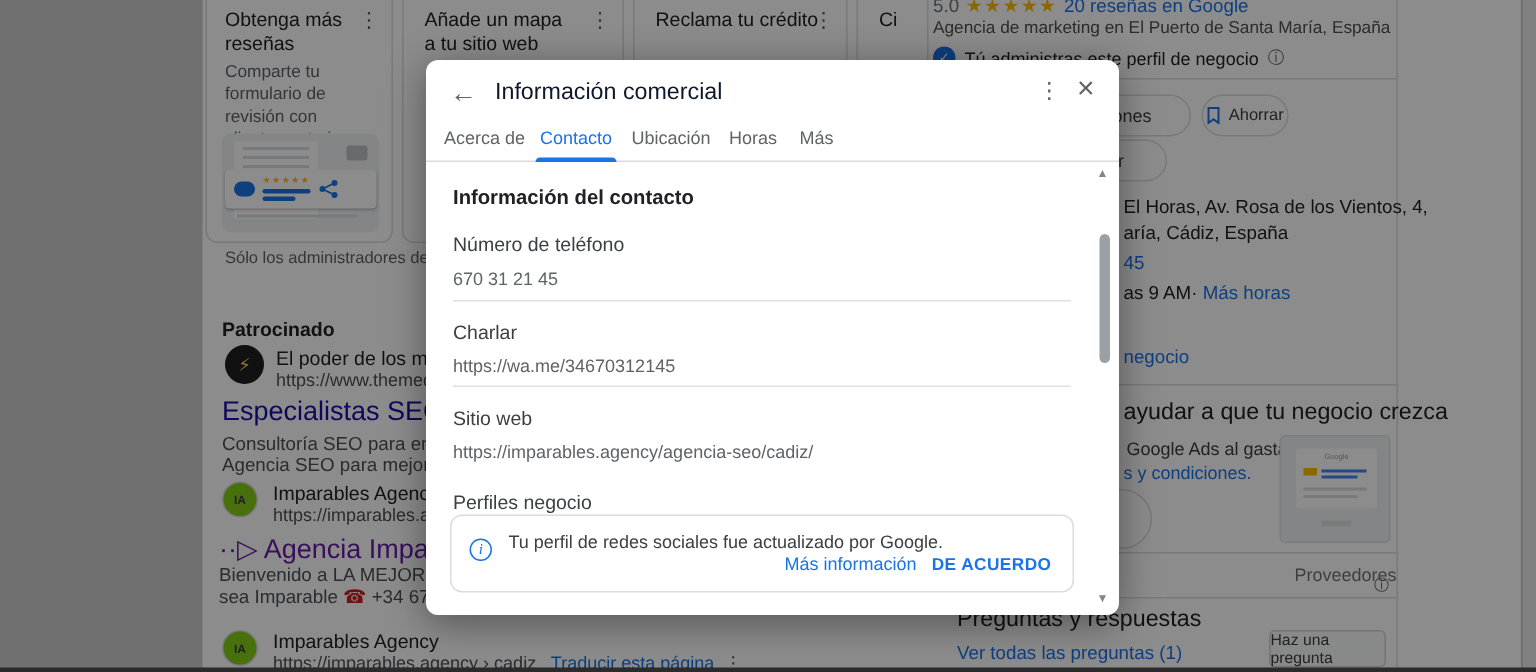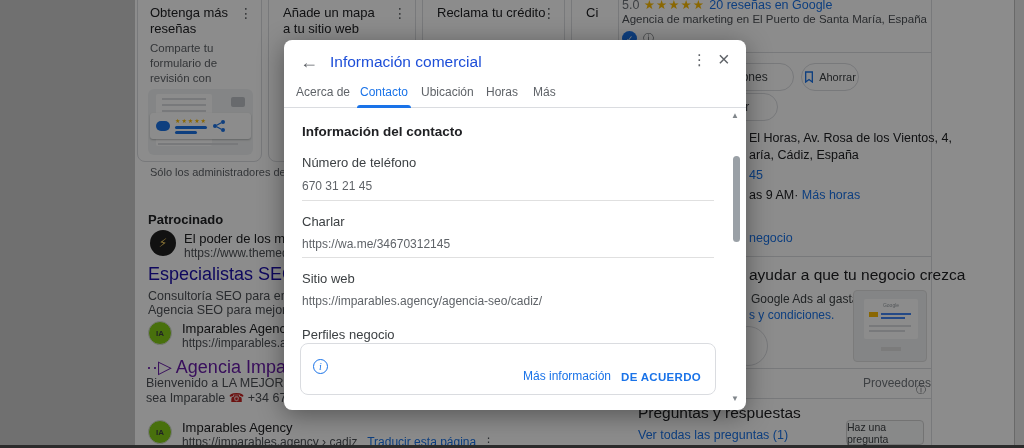--- a/index.html
+++ b/index.html
@@ -71,21 +71,21 @@
   .qa-btn { border:1px solid #d2d2d2; border-radius:4px; background:#f8f9fa; font-size:10.5px;
     color:#3c4043; display:flex; align-items:center; justify-content:center; }
 
   
   #scrim { position:absolute; inset:0; background:rgba(0,0,0,0.45); }
 
   
   #modal { position:absolute; left:284px; top:40px; width:462px; height:370px; background:#fff;
     border-radius:8px; box-shadow:0 5px 26px rgba(0,0,0,.4); overflow:hidden; }
   .m-back { left:16px; top:12px; font-size:18px; color:#5f6368; cursor:pointer; }
-  .m-title { left:46px; top:13px; font-size:15.5px; color:#1d4ed8; }
+  .m-title { left:46px; top:13px; font-size:15.5px; color:#0f172a; }
   .m-kebab { left:408px; top:11px; font-size:15px; color:#5f6368; cursor:pointer; }
   .m-close { left:434px; top:8px; font-size:20px; color:#5f6368; cursor:pointer; }
   .tabs { left:0; top:40px; width:462px; height:28px; border-bottom:1px solid #dadce0; }
   .tab { position:absolute; top:5px; font-size:12px; color:#5f6368; cursor:pointer; }
   .tab.active { color:#1a73e8; }
   .tab.active::after { content:""; position:absolute; left:-3px; right:-3px; bottom:-9px; height:3px;
     background:#1a73e8; border-radius:3px 3px 0 0; }
   .sec-title { left:18px; top:84px; font-size:13.5px; font-weight:bold; color:#202124; }
   .f-label { font-size:13px; color:#3c4043; }
   .f-value { font-size:12px; color:#5f6368; }
@@ -191,20 +191,21 @@
     <div class="abs kp-vline" style="left:931px; top:0; height:445px;"></div>
 
     <div class="abs" style="left:622px; top:-5px; white-space:nowrap;">
       <span class="rating-num">5.0</span>
       <span class="stars">★★★★★</span>
       <a class="blue-link" style="font-size:12.5px;">20 reseñas en Google</a>
     </div>
     <div class="abs kp-cat" style="left:622px; top:13px;">Agencia de marketing en El Puerto de Santa María, España</div>
     <div class="abs" style="left:622px; top:31px; display:flex; align-items:center; gap:6px;">
       <span class="badge">✓</span>
+      <span class="kp-admin">Tú administras este perfil de negocio</span>
       <span class="info-glyph">ⓘ</span>
     </div>
     <div class="abs kp-divider" style="left:622px; top:52px; width:309px;"></div>
 
     <div class="abs pill" style="left:690px; top:63px; width:104px;">
       <span>rucciones</span>
     </div>
     <div class="abs pill" style="left:801px; top:63px; width:58px; font-size:11px;">
       <svg width="10" height="12" viewBox="0 0 12 14">
         <path d="M2 1h8v12l-4-3-4 3z" fill="none" stroke="#1a73e8" stroke-width="1.6"></path>
@@ -278,20 +279,21 @@
     <div class="abs f-value" style="left:18px; top:197px;">https://wa.me/34670312145</div>
     <div class="abs f-divider" style="top:217px;"></div>
 
     <div class="abs f-label" style="left:18px; top:231px;">Sitio web</div>
     <div class="abs f-value" style="left:18px; top:254px;">https://imparables.agency/agencia-seo/cadiz/</div>
 
     <div class="abs f-label" style="left:18px; top:287px;">Perfiles negocio</div>
 
     <div class="abs notice">
       <div class="notice-i">i</div>
+      <div class="notice-text">Tu perfil de redes sociales fue actualizado por Google.</div>
       <div class="notice-link" style="right:104px;">Más información</div>
       <div class="notice-link ok-link" style="right:14px;">DE ACUERDO</div>
     </div>
 
     <div class="abs scroll-arrow" style="top:71px;">▲</div>
     <div class="abs scroll-thumb"></div>
     <div class="abs scroll-arrow" style="top:354px;">▼</div>
   </div>
 
 </div>

